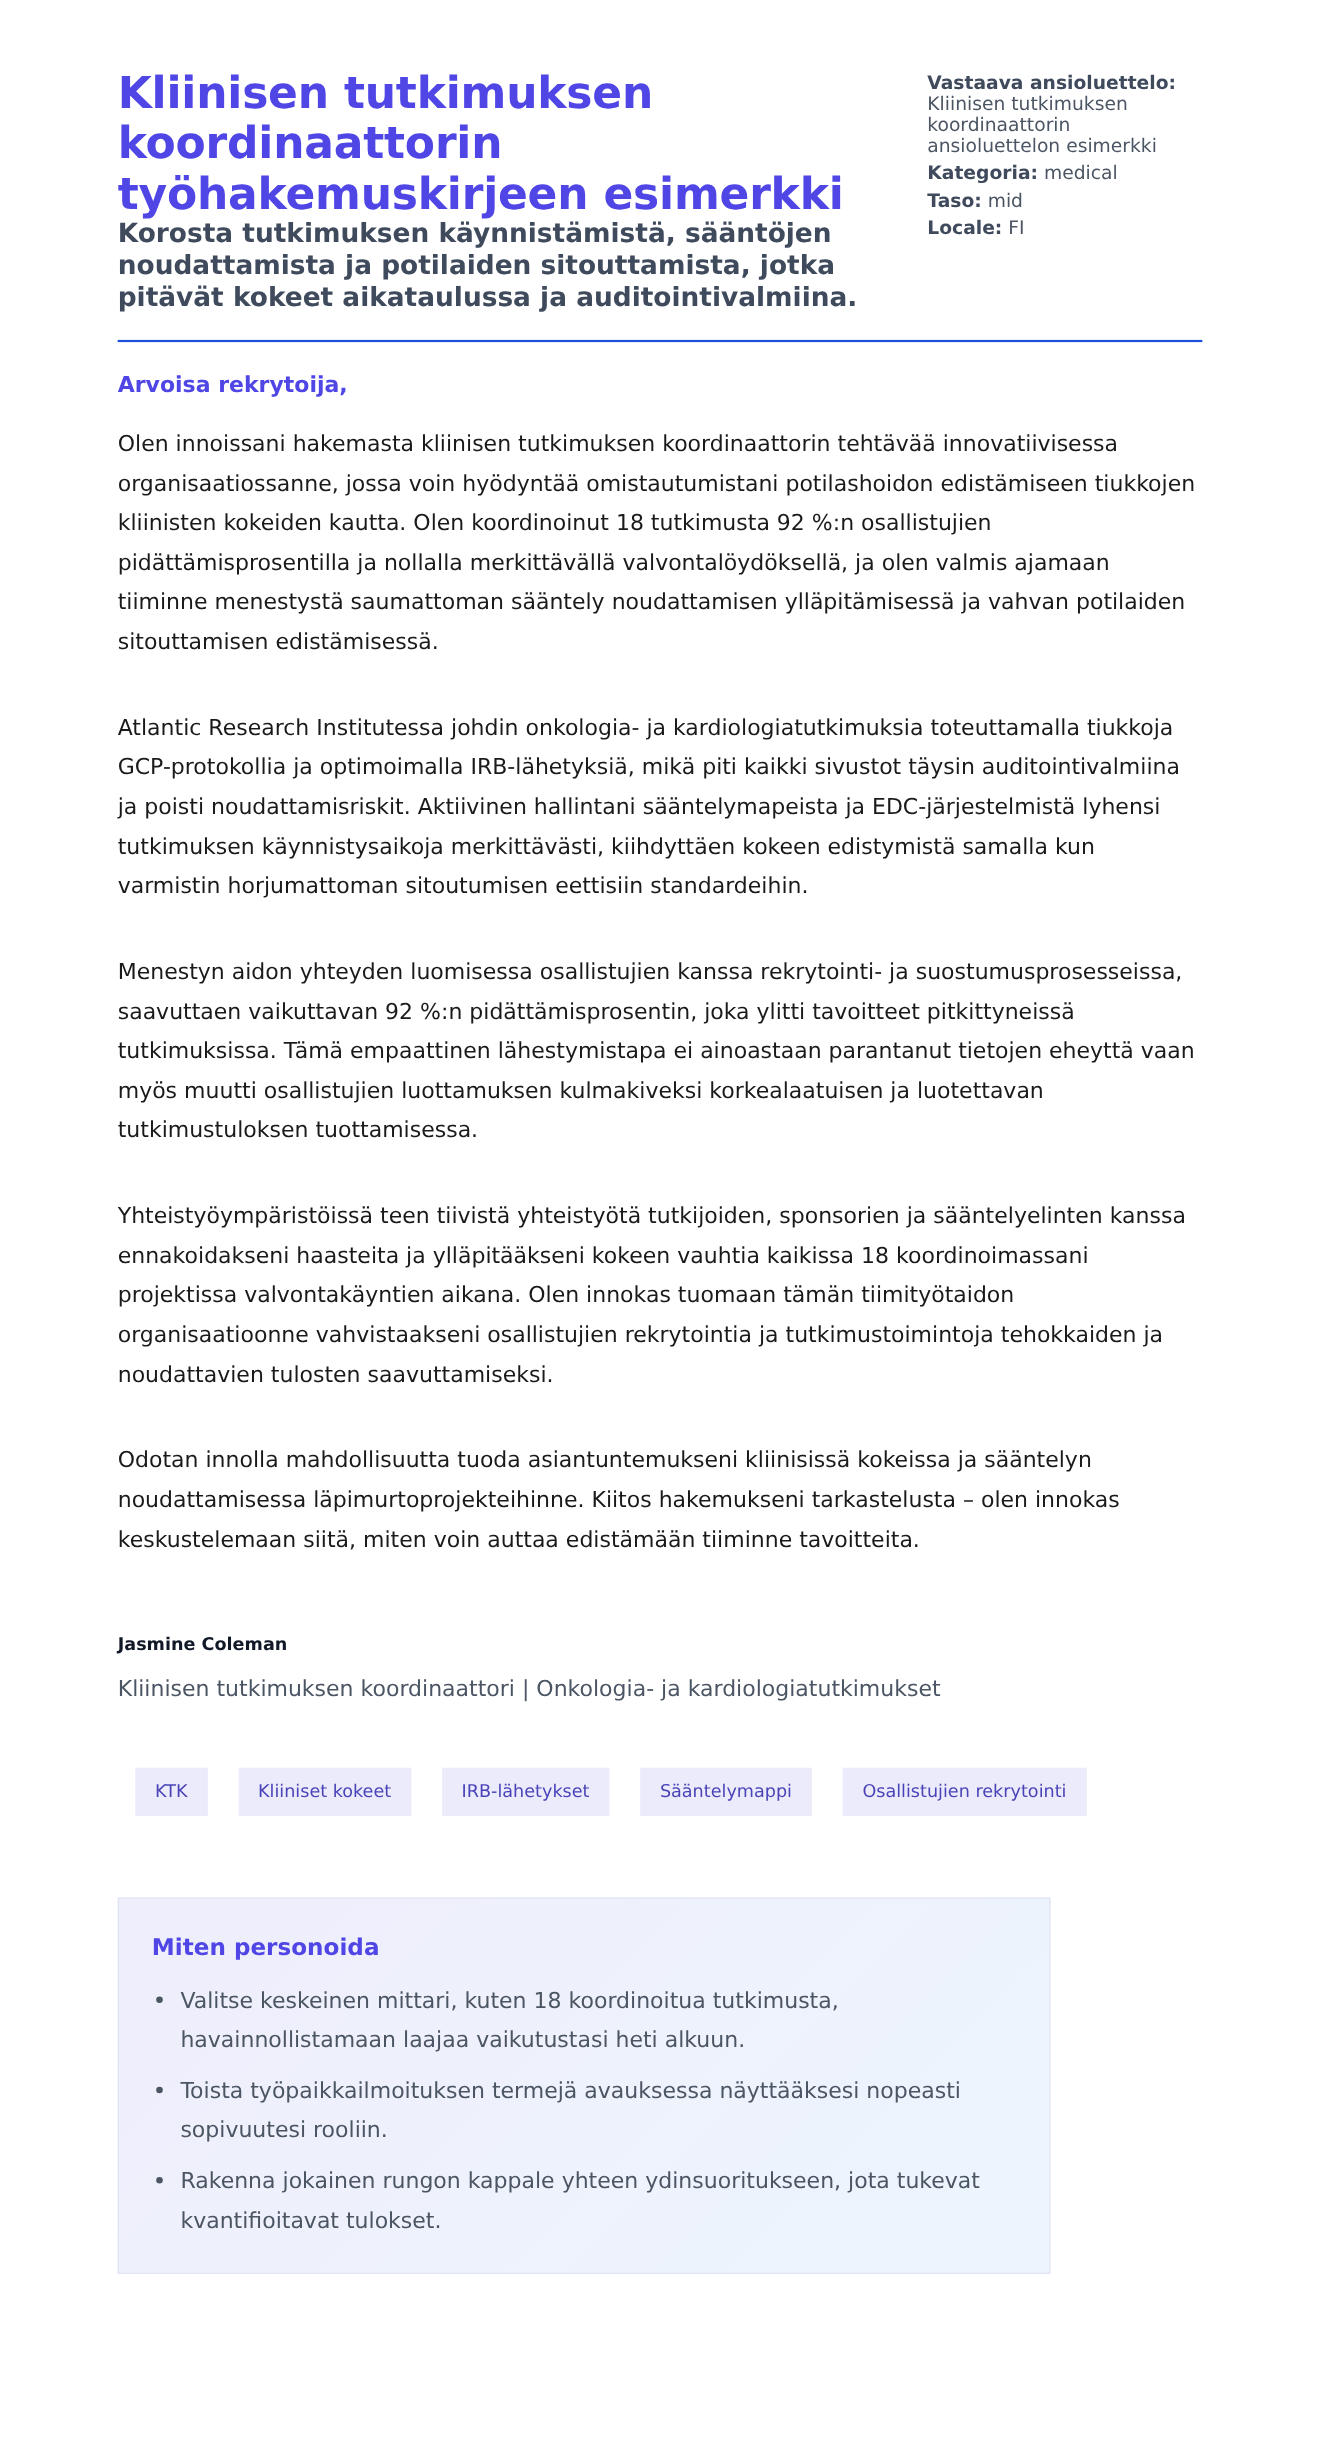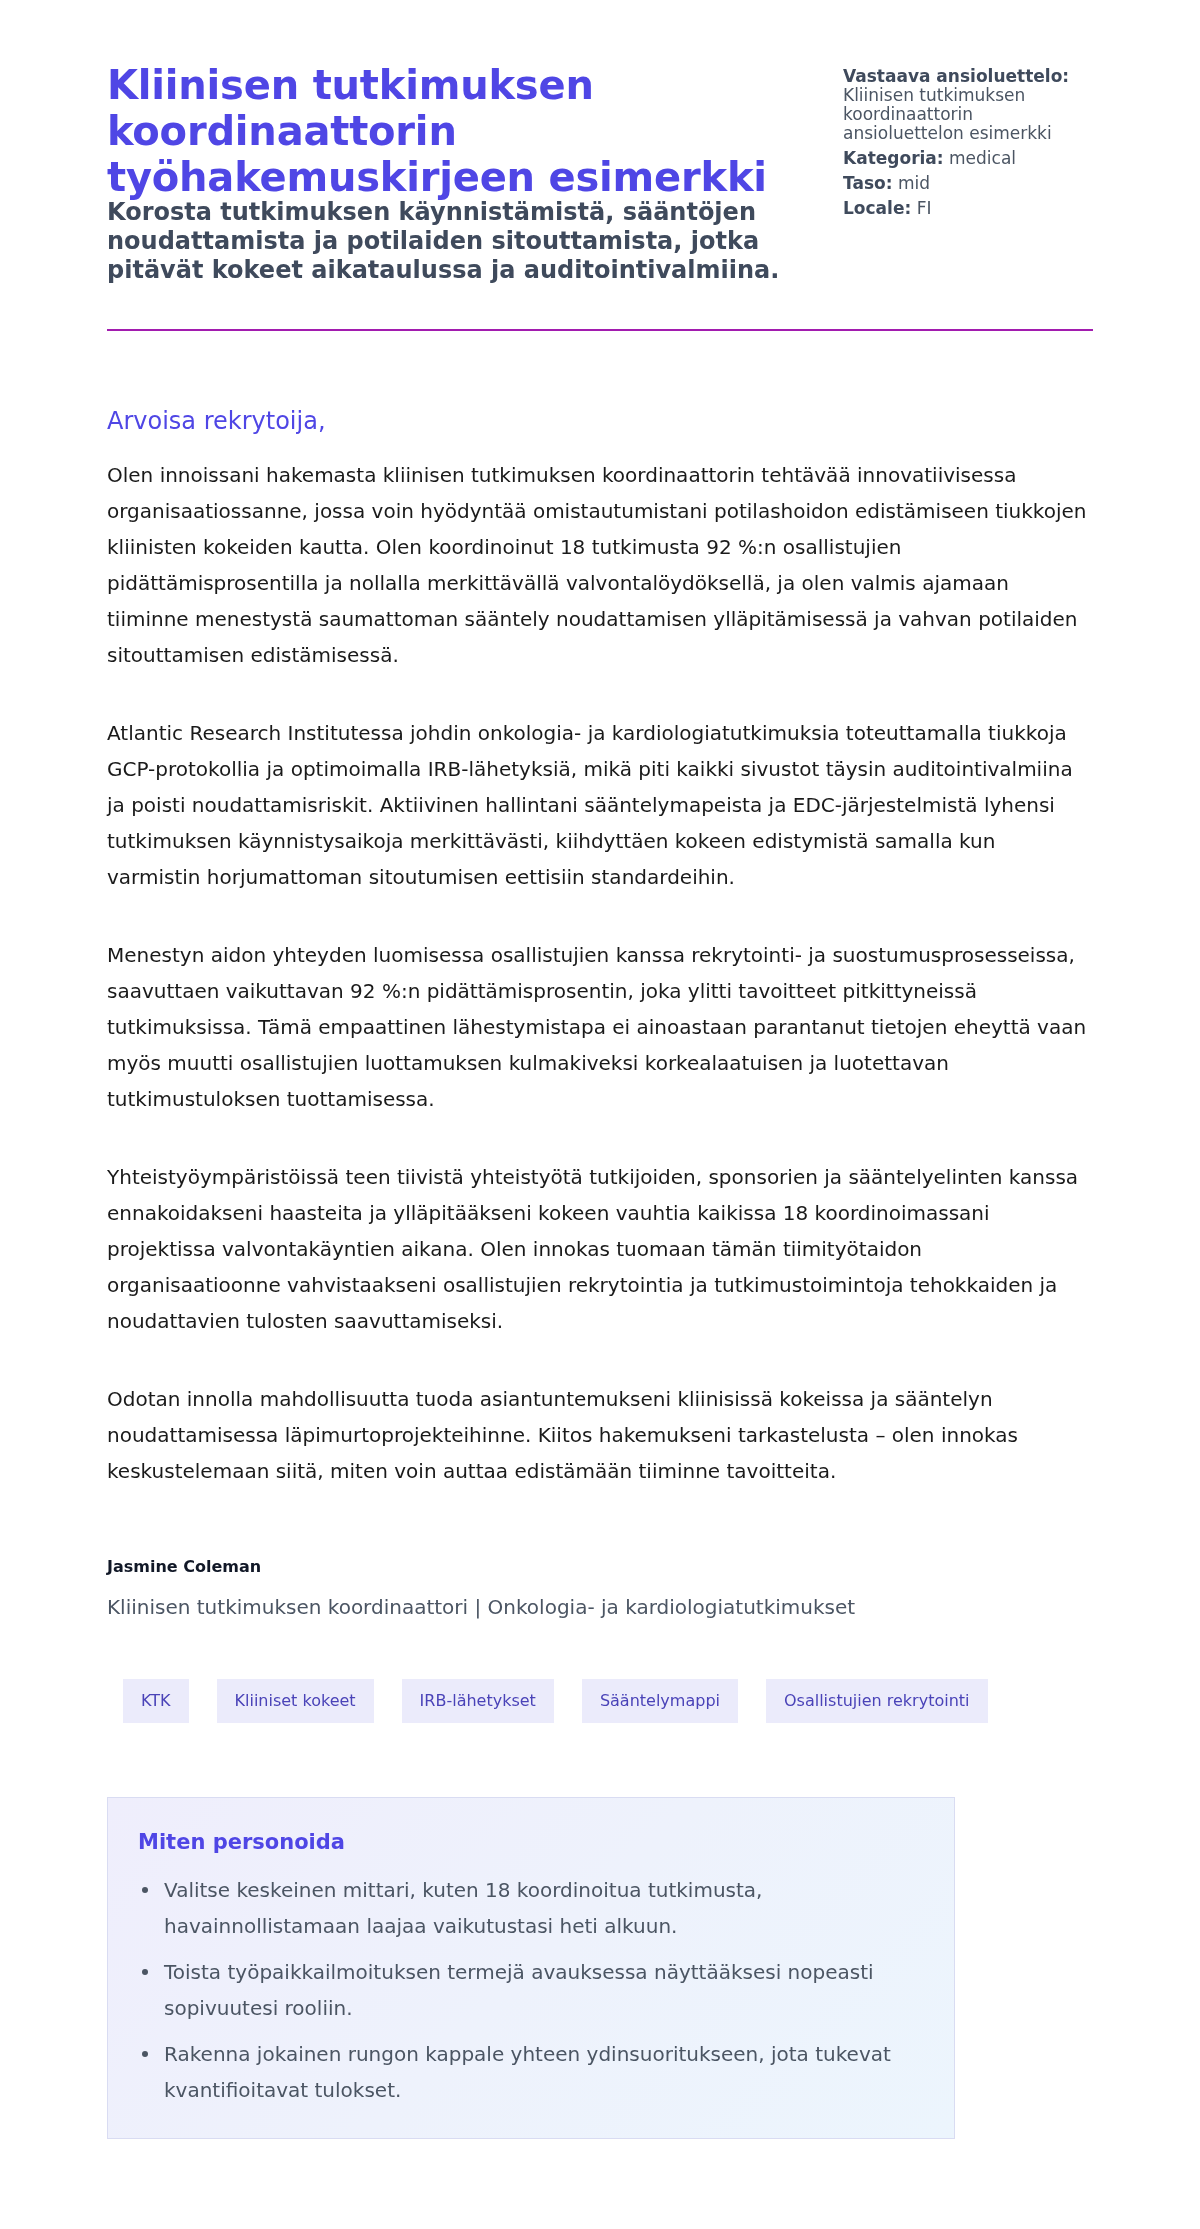--- a/index.html
+++ b/index.html
@@ -16,22 +16,22 @@
     .page {
       position: relative;
       width: 1200px;
       padding: 62px 107px 0 107px;
     }
     
     .header {
       display: flex;
       justify-content: space-between;
       align-items: flex-start;
-      padding-bottom: 44px;
-      border-bottom: 2px solid #a21caf;
+      padding-bottom: 24px;
+      border-bottom: 2px solid #1d4ed8;
     }
     .header-left {
       width: 700px;
     }
     .title {
       font-size: 40px;
       font-weight: bold;
       color: #4f46e5;
       line-height: 46px;
       letter-spacing: -0.2px;
@@ -55,23 +55,23 @@
     }
     .header-meta .meta-row.first {
       margin-bottom: 6px;
     }
     .meta-key {
       font-weight: bold;
       color: #3f4a5c;
     }
     
     .salutation {
-      margin-top: 76px;
-      font-size: 24px;
-      font-weight: normal;
+      margin-top: 24px;
+      font-size: 20px;
+      font-weight: bold;
       color: #4f46e5;
       line-height: 28px;
     }
     .paragraph {
       font-size: 20px;
       line-height: 36px;
       color: #1a1a1a;
       margin-top: 42px;
     }
     .paragraph.first {

